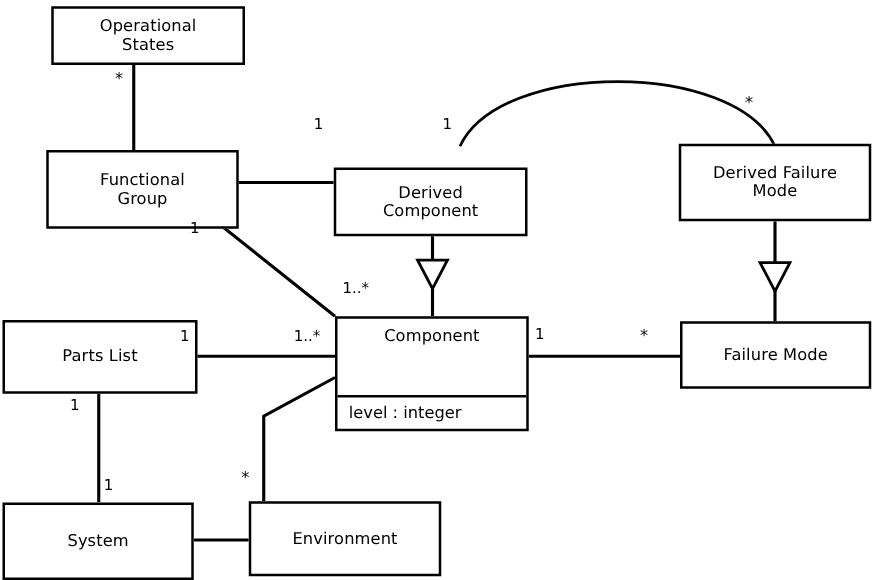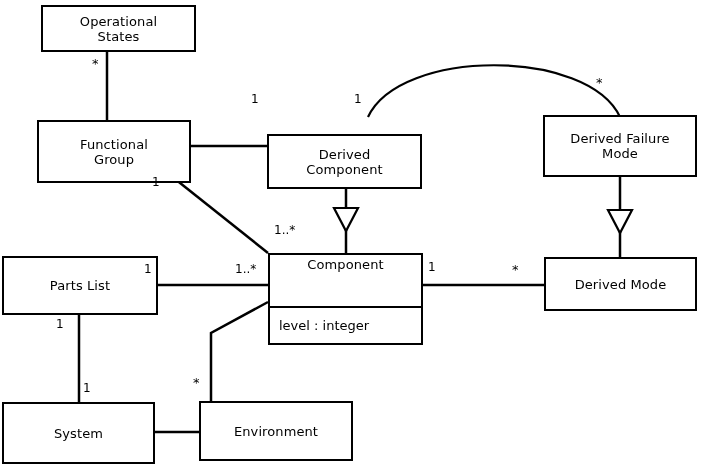--- a/index.html
+++ b/index.html
@@ -44,21 +44,21 @@
     letter-spacing: 0.1px;
   }
   .uml-attr-compartment {
     border-top: 2px solid #000000;
     display: flex;
     align-items: center;
     justify-content: flex-start;
     font-size: 13px;
     color: #000000;
     padding: 3px 0 3px 9px;
-    height: 37px;
+    height: 27px;
     box-sizing: border-box;
     margin-top: 32px;
   }
   .mult-label {
     position: absolute;
     font-size: 12px;
     color: #000000;
     white-space: nowrap;
     z-index: 6;
     line-height: 12px;
@@ -129,21 +129,21 @@
   <div class="uml-class" style="left:2px; top:256px; width:156px; height:59px;">
     <div class="uml-name-compartment">Parts List</div>
   </div>
 
   <div class="uml-class" style="left:268px; top:253px; width:155px; height:92px;">
     <div class="uml-name-compartment">Component</div>
     <div class="uml-attr-compartment">level : integer</div>
   </div>
 
   <div class="uml-class" style="left:544px; top:257px; width:153px; height:54px;">
-    <div class="uml-name-compartment">Derived Mode</div>
+    <div class="uml-name-compartment">Failure Mode</div>
   </div>
 
   <div class="uml-class" style="left:199px; top:401px; width:154px; height:60px;">
     <div class="uml-name-compartment">Environment</div>
   </div>
 
   <div class="uml-class" style="left:2px; top:402px; width:153px; height:62px;">
     <div class="uml-name-compartment">System</div>
   </div>
 

